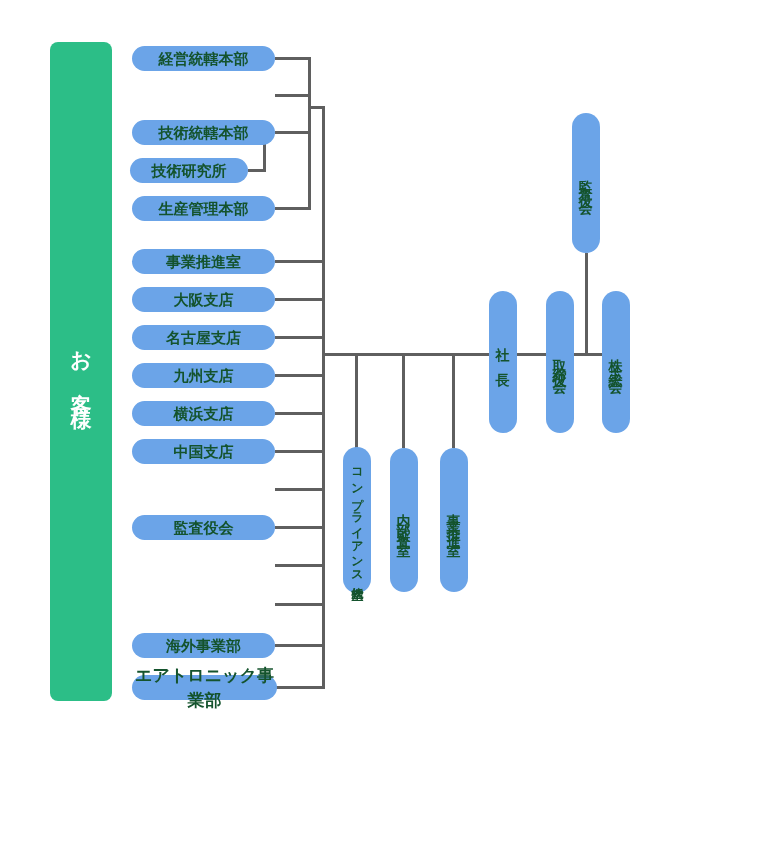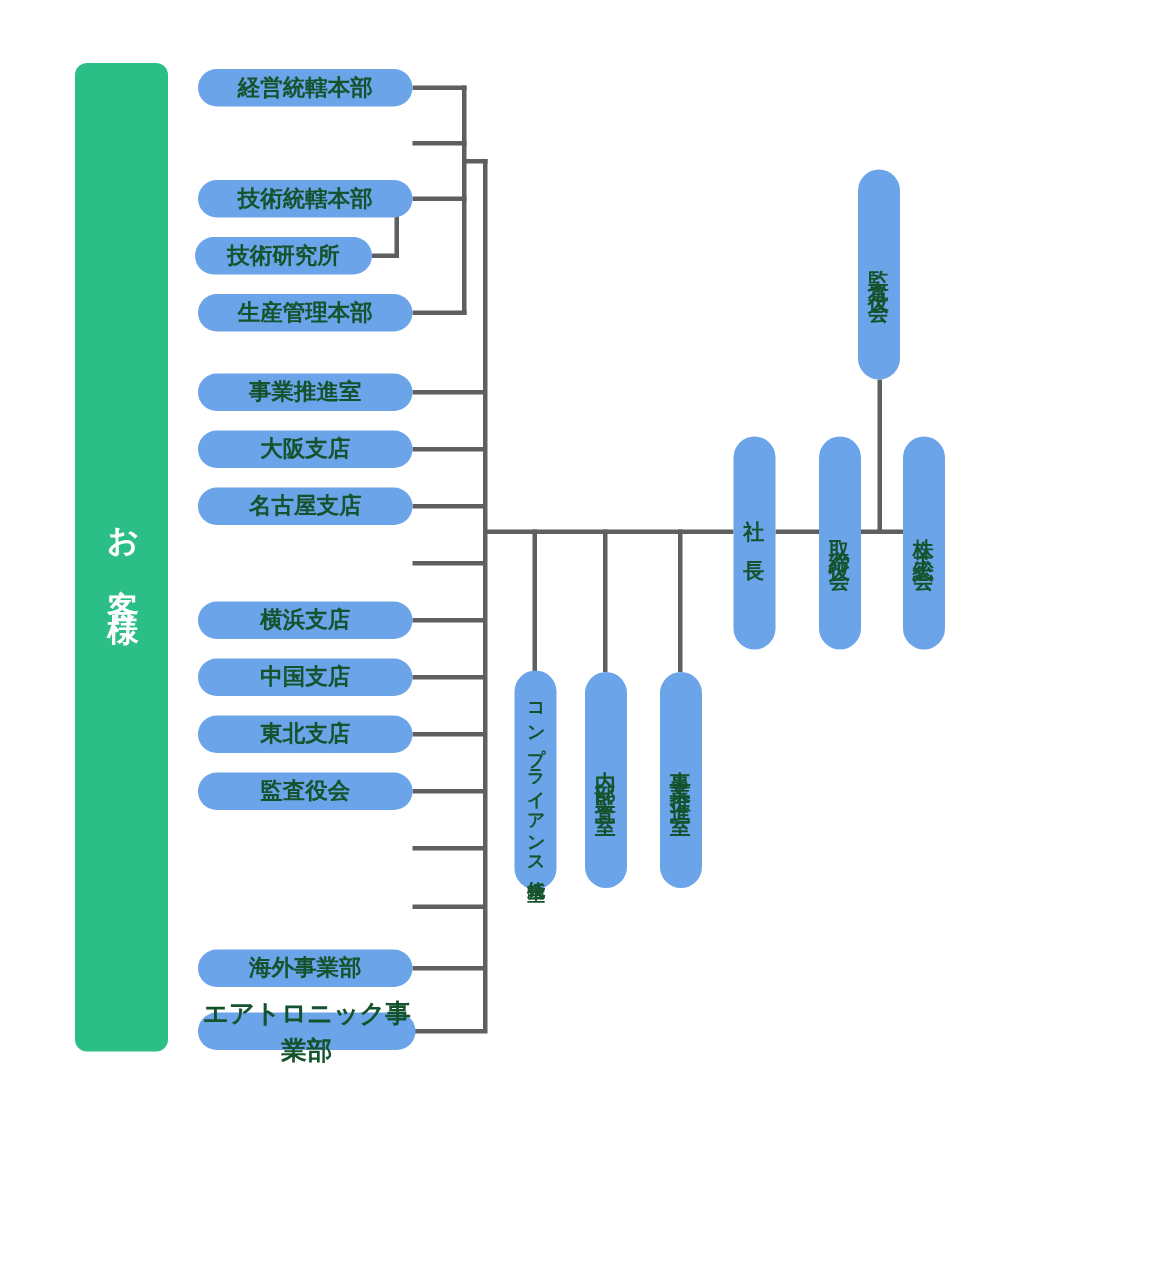--- a/index.html
+++ b/index.html
@@ -80,23 +80,23 @@
   <div class="customer">お客様</div>
 
   <div class="node hnode" style="left:132px;top:46px;width:143px">経営統轄本部</div>
   <div class="node hnode" style="left:132px;top:120px;width:143px">技術統轄本部</div>
   <div class="node hnode" style="left:130px;top:158px;width:118px">技術研究所</div>
   <div class="node hnode" style="left:132px;top:196px;width:143px">生産管理本部</div>
 
   <div class="node hnode" style="left:132px;top:249px;width:143px">事業推進室</div>
   <div class="node hnode" style="left:132px;top:287px;width:143px">大阪支店</div>
   <div class="node hnode" style="left:132px;top:325px;width:143px">名古屋支店</div>
+  <div class="node hnode" style="left:132px;top:363px;width:143px">九州支店</div>
   <div class="node hnode" style="left:132px;top:401px;width:143px">横浜支店</div>
   <div class="node hnode" style="left:132px;top:439px;width:143px">中国支店</div>
-  <div class="node hnode" style="left:132px;top:477px;width:143px">東北支店</div>
   <div class="node hnode" style="left:132px;top:515px;width:143px">監査役会</div>
   <div class="node hnode" style="left:132px;top:633px;width:143px">海外事業部</div>
   <div class="node hnode small" style="left:132px;top:675px;width:145px">エアトロニック事業部</div>
 
   <div class="node vnode dense" style="left:343px;top:447px;height:146px">コンプライアンス統括室</div>
   <div class="node vnode" style="left:390px;top:448px;height:144px">内部監査室</div>
   <div class="node vnode" style="left:440px;top:448px;height:144px">事業推進室</div>
 
   <div class="node vnode wide-gap" style="left:489px;top:291px;height:142px">社長</div>
   <div class="node vnode" style="left:546px;top:291px;height:142px">取締役会</div>

